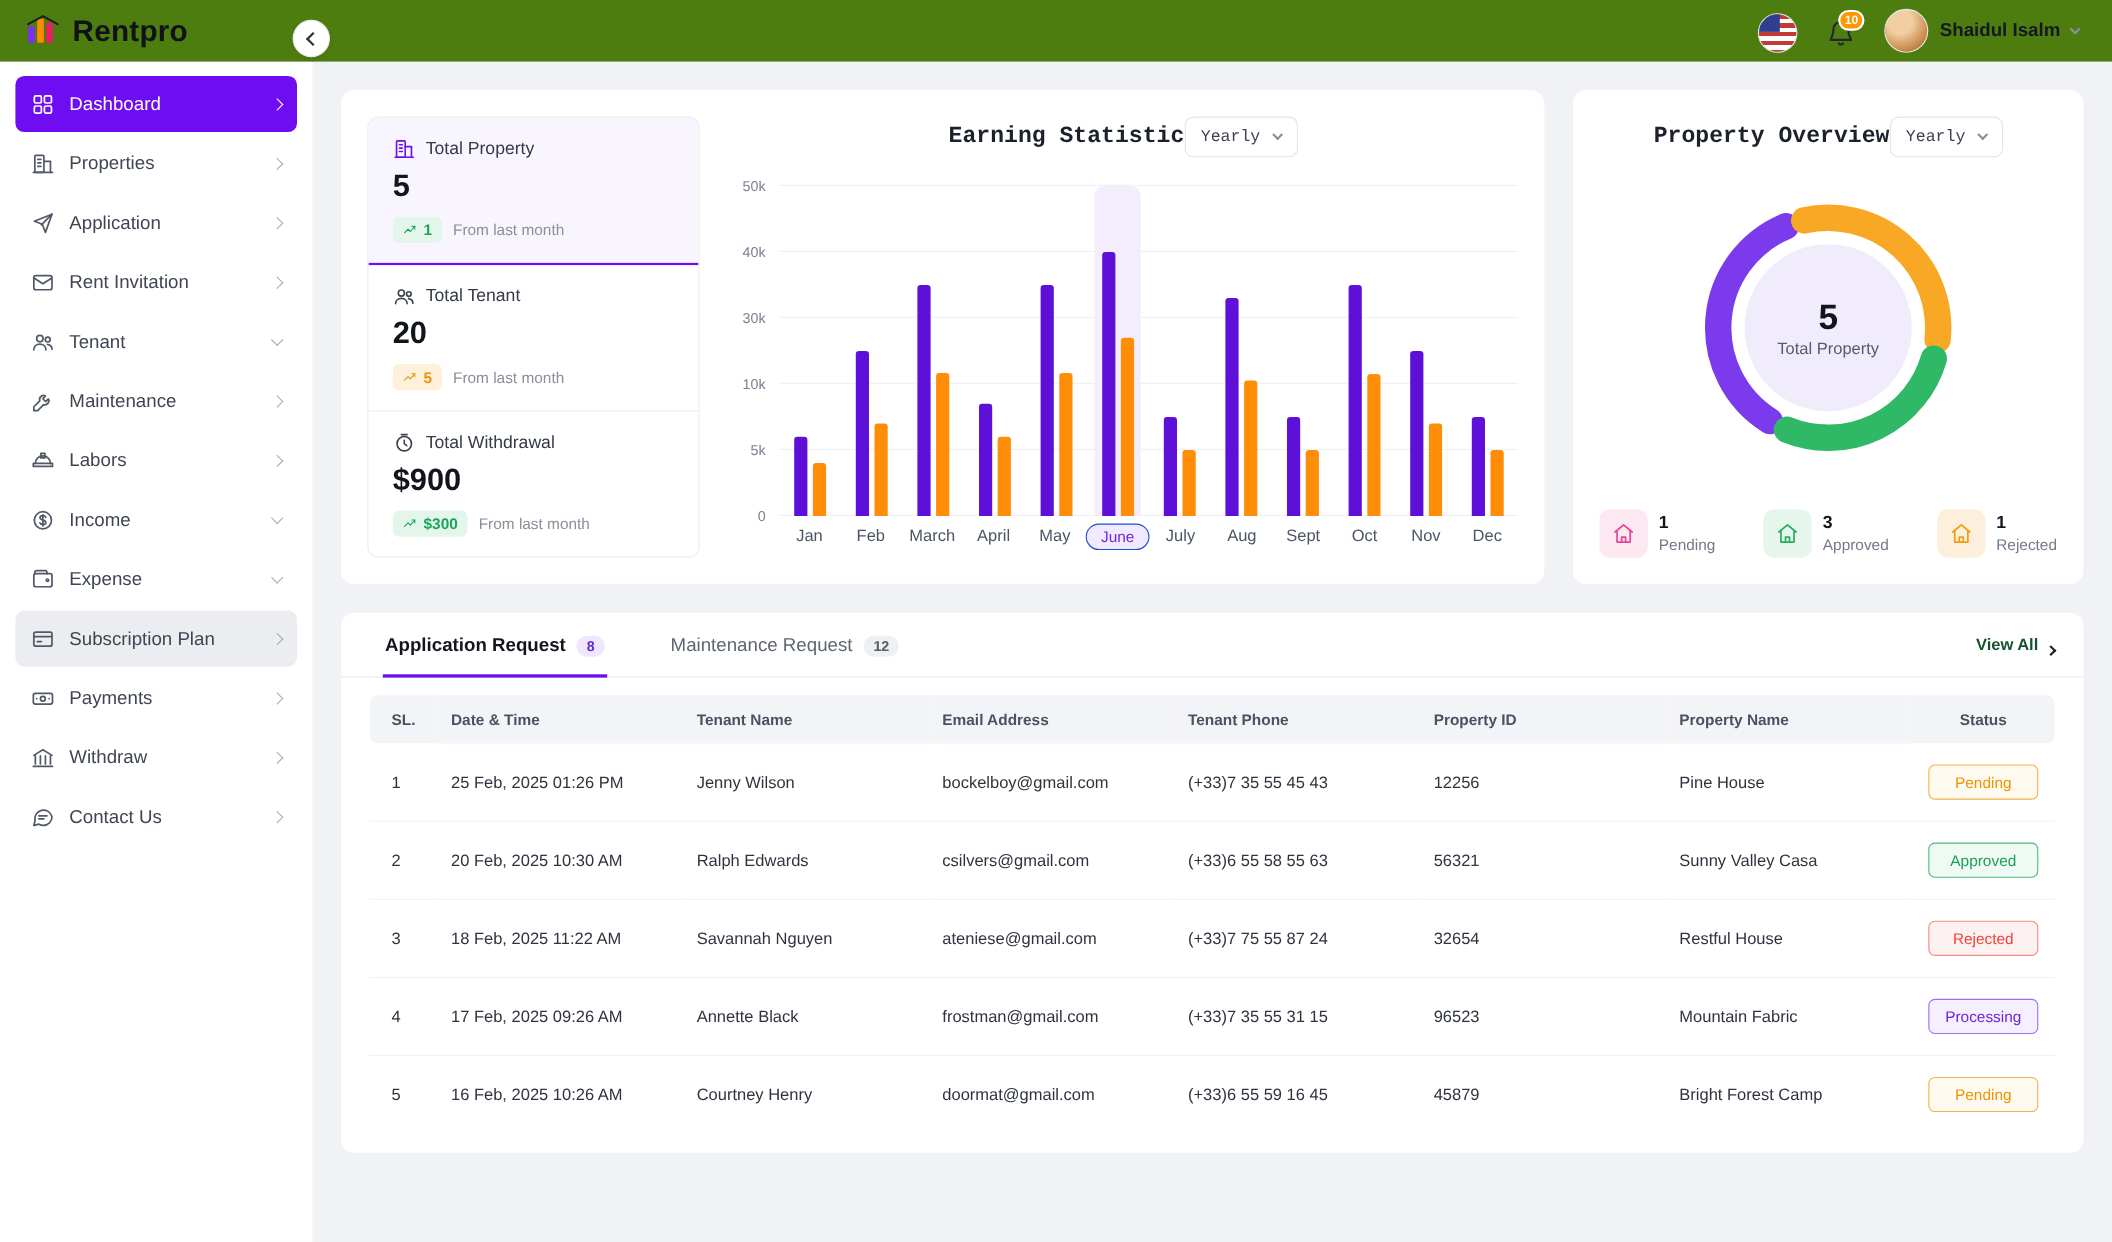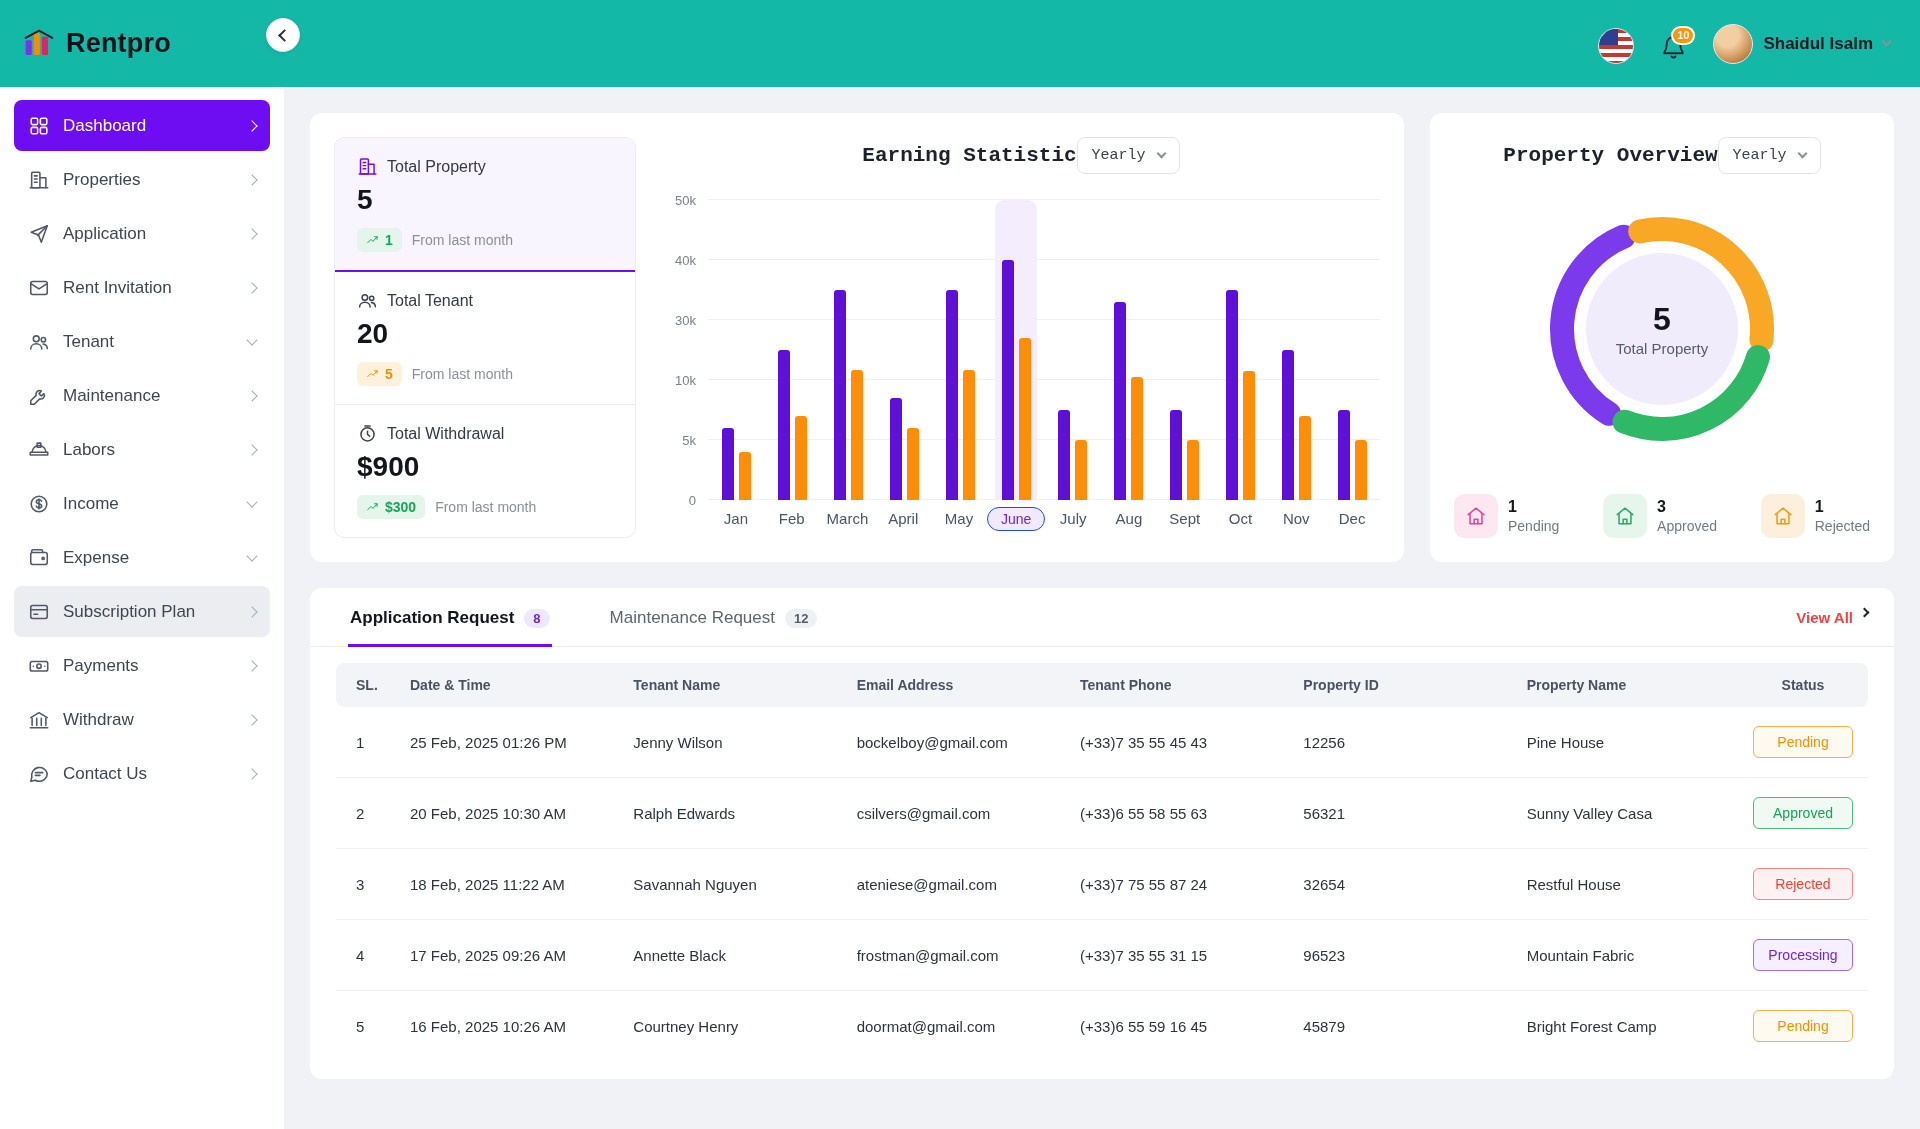--- a/index.html
+++ b/index.html
@@ -1,21 +1,21 @@
 <!DOCTYPE html>
 <html><head>
 <meta charset="utf-8">
 <style>
   * { box-sizing: border-box; margin: 0; padding: 0; }
   html,body { width:1920px; height:1129px; overflow:hidden; }
   body { font-family:"Liberation Sans","DejaVu Sans",sans-serif; background:#f1f2f6; color:#23272f; }
   .app { width:1920px; height:1129px; display:flex; flex-direction:column; }
 
   
-  .topbar { height:87px; background:#14b8a6; display:flex; align-items:center; position:relative; flex:0 0 auto; }
+  .topbar { height:56px; background:#4d7c0f; display:flex; align-items:center; position:relative; flex:0 0 auto; }
   .brand { width:284px; display:flex; align-items:center; gap:10px; padding-left:22px; cursor:pointer; }
   .logo { width:34px; height:34px; }
   .brand-name { font-size:27px; font-weight:800; color:#101218; letter-spacing:.2px; }
   .collapse-btn { position:absolute; left:266px; top:18px; width:34px; height:34px; border-radius:50%; background:#fff; border:1px solid #e7e8ee; box-shadow:0 1px 4px rgba(20,20,40,.08); cursor:pointer; display:flex; align-items:center; justify-content:center; }
   .top-right { margin-left:auto; display:flex; align-items:flex-end; gap:26px; padding-right:30px; }
   .flag { width:36px; height:36px; border-radius:50%; overflow:hidden; position:relative; background:repeating-linear-gradient(180deg,#c23b33 0 4px,#fff 4px 8px); border:1px solid #e3e4ea; cursor:pointer; }
   .flag::before { content:''; position:absolute; left:0; top:0; width:19px; height:16px; background:#2e3f8f; }
   .bell-wrap { position:relative; cursor:pointer; }
   .bell-wrap .ic { width:27px; height:27px; color:#23272f; }
   .nbadge { position:absolute; top:-7px; right:-8px; min-width:19px; height:19px; border-radius:10px; background:#ff9500; color:#fff; font-size:11px; font-weight:700; display:flex; align-items:center; justify-content:center; padding:0 4px; border:2px solid #fff; }
@@ -113,21 +113,21 @@
   .ov-lab { font-size:14px; color:#737a86; margin-top:2px; }
 
   
   .requests-card { margin-top:26px; padding-bottom:8px; }
   .tabs-row { display:flex; align-items:center; padding:0 26px; border-bottom:1px solid #ececf2; }
   .tabs { display:flex; gap:44px; }
   .tab { display:flex; align-items:center; gap:10px; padding:20px 2px 16px; font-size:17px; color:#5f6672; cursor:pointer; border-bottom:3px solid transparent; margin-bottom:-1px;margin-left:12px; }
   .tab.active { color:#12151c; font-weight:700; border-bottom-color:#6f0df2; }
   .tab-badge { background:#eef0f4; color:#555c68; border-radius:10px; padding:2px 9px; font-size:13px; font-weight:700; }
   .tab.active .tab-badge { background:#efe7fd; color:#6d28d9; }
-  .view-all { margin-left:auto; display:flex; align-items:flex-start; gap:8px; font-size:15px; font-weight:600; color:#ef4444; cursor:pointer; text-decoration:none; }
+  .view-all { margin-left:auto; display:flex; align-items:flex-end; gap:8px; font-size:15px; font-weight:600; color:#14532d; cursor:pointer; text-decoration:none; }
   .view-all .chev { color:#1e222b; }
   .req-table { width:calc(100% - 52px); margin:16px 26px 10px; border-collapse:collapse; table-layout:fixed; }
   .req-table thead tr { background:#f3f4f8; }
   .req-table th { text-align:left; font-size:14px; font-weight:600; color:#4a5160; padding:14px 12px; }
   .req-table th:first-child { border-radius:8px 0 0 8px; width:62px; padding-left:20px; }
   .req-table th:last-child { border-radius:0 8px 8px 0; text-align:center; width:130px; }
   .req-table td { font-size:15px; color:#2e333d; padding:19px 12px; border-bottom:1px solid #f0f1f5; }
   .req-table td:first-child { padding-left:20px; }
   .req-table tbody tr:last-child td { border-bottom:none; }
   .c-status { text-align:center; }

